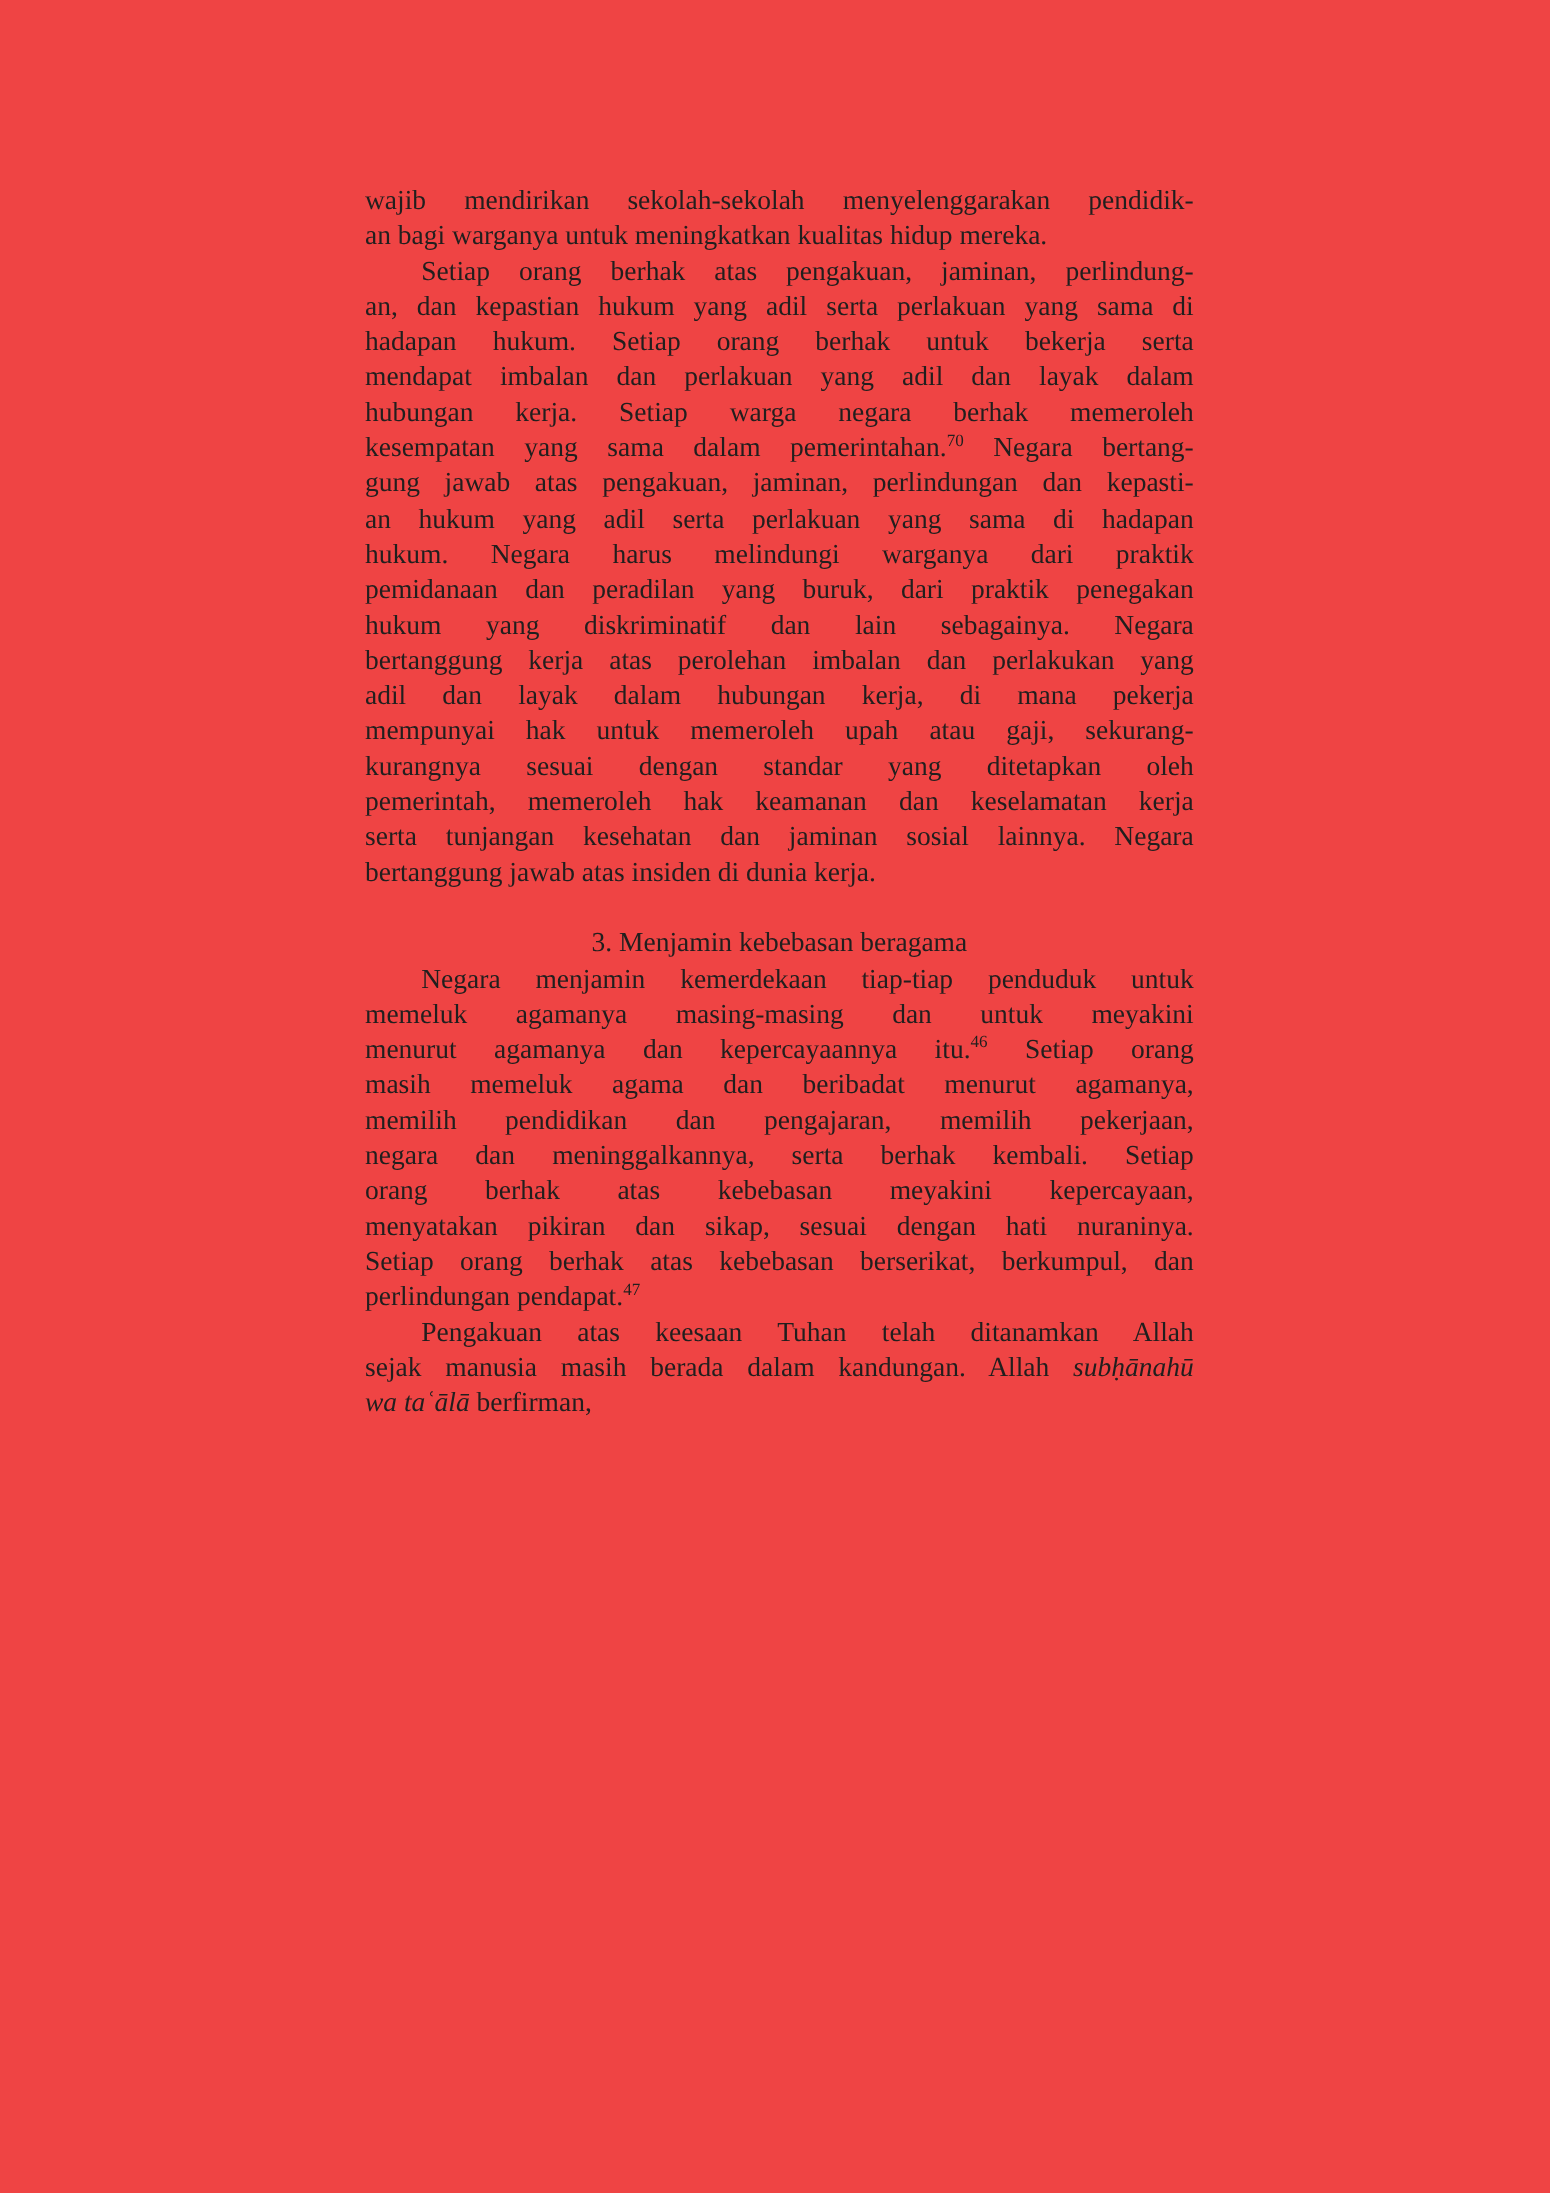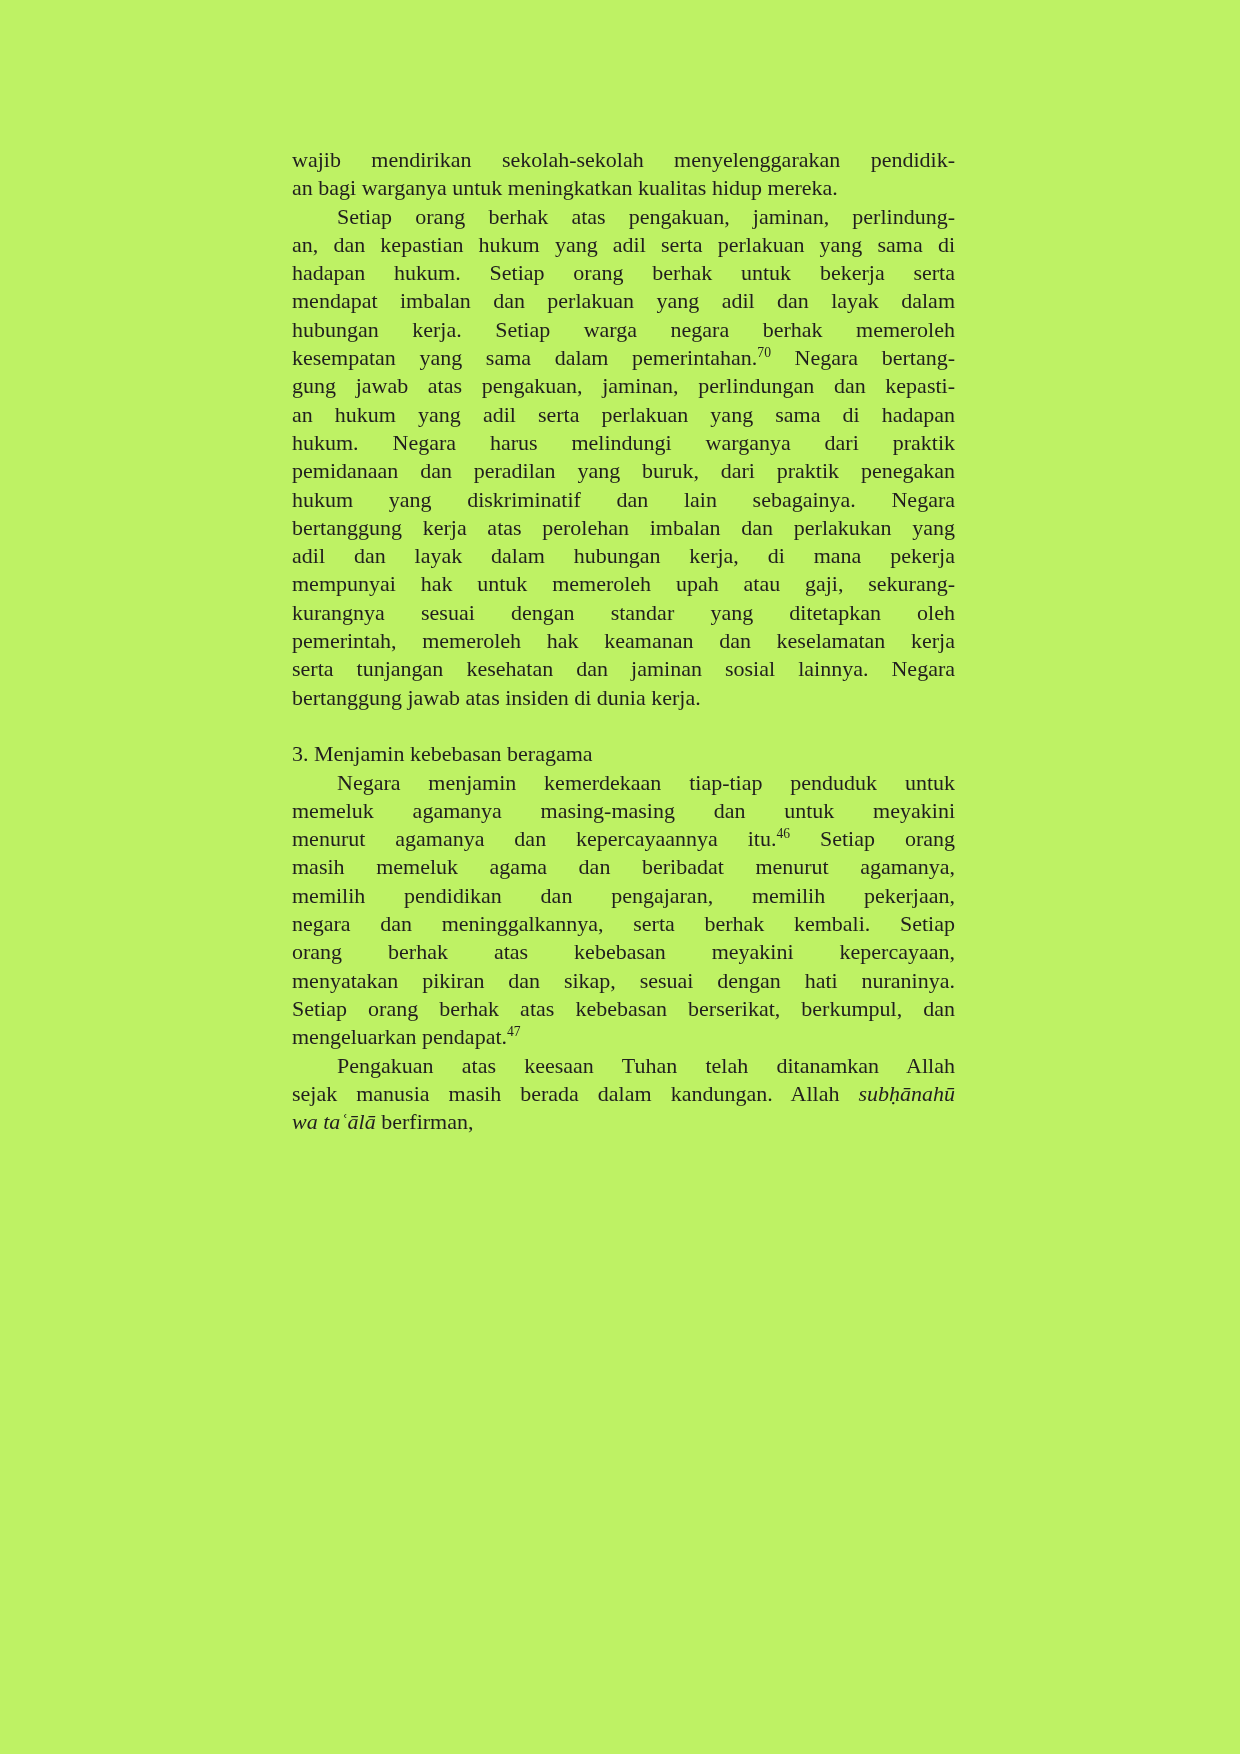--- a/index.html
+++ b/index.html
@@ -11,21 +11,21 @@
     width: 1240px;
     height: 1754px;
     position: relative;
     font-family: "Liberation Serif", "DejaVu Serif", serif;
     color: #211f1e;
     overflow: hidden;
   }
   .page {
     position: absolute;
     inset: 0;
-    background: #bef264;
+    background: #ef4444;
   }
   .text-block {
     position: absolute;
     left: 292px;
     top: 146px;
     width: 663px;
     font-size: 22px;
     line-height: 28.3px;
   }
   .line {
@@ -33,21 +33,21 @@
     text-align-last: justify;
     min-height: 28.3px;
   }
   .line.lastline {
     text-align-last: left;
   }
   .line.indent {
     padding-left: 45px;
   }
   .heading-line {
-    text-align: left;
+    text-align: center;
     min-height: 28.3px;
   }
   .spacer-line {
     height: 28.3px;
   }
   .seg-i {
     font-style: italic;
   }
   .seg-sup {
     vertical-align: super;
@@ -107,21 +107,21 @@
       <div class="paragraph">
         <div class="line indent"><span>Negara menjamin kemerdekaan tiap-tiap penduduk untuk</span></div>
         <div class="line"><span>memeluk agamanya masing-masing dan untuk meyakini</span></div>
         <div class="line"><span>menurut agamanya dan kepercayaannya itu.</span><span class="seg-sup">46</span><span> Setiap orang</span></div>
         <div class="line"><span>masih memeluk agama dan beribadat menurut agamanya,</span></div>
         <div class="line"><span>memilih pendidikan dan pengajaran, memilih pekerjaan,</span></div>
         <div class="line"><span>negara dan meninggalkannya, serta berhak kembali. Setiap</span></div>
         <div class="line"><span>orang berhak atas kebebasan meyakini kepercayaan,</span></div>
         <div class="line"><span>menyatakan pikiran dan sikap, sesuai dengan hati nuraninya.</span></div>
         <div class="line"><span>Setiap orang berhak atas kebebasan berserikat, berkumpul, dan</span></div>
-        <div class="line lastline"><span>mengeluarkan pendapat.</span><span class="seg-sup">47</span></div>
+        <div class="line lastline"><span>perlindungan pendapat.</span><span class="seg-sup">47</span></div>
       </div>
       <div class="paragraph">
         <div class="line indent"><span>Pengakuan atas keesaan Tuhan telah ditanamkan Allah</span></div>
         <div class="line"><span>sejak manusia masih berada dalam kandungan. Allah </span><span class="seg-i">subḥānahū</span></div>
         <div class="line lastline"><span class="seg-i">wa taʿālā</span><span> berfirman,</span></div>
       </div>
     </div>
 
 
 </div>

